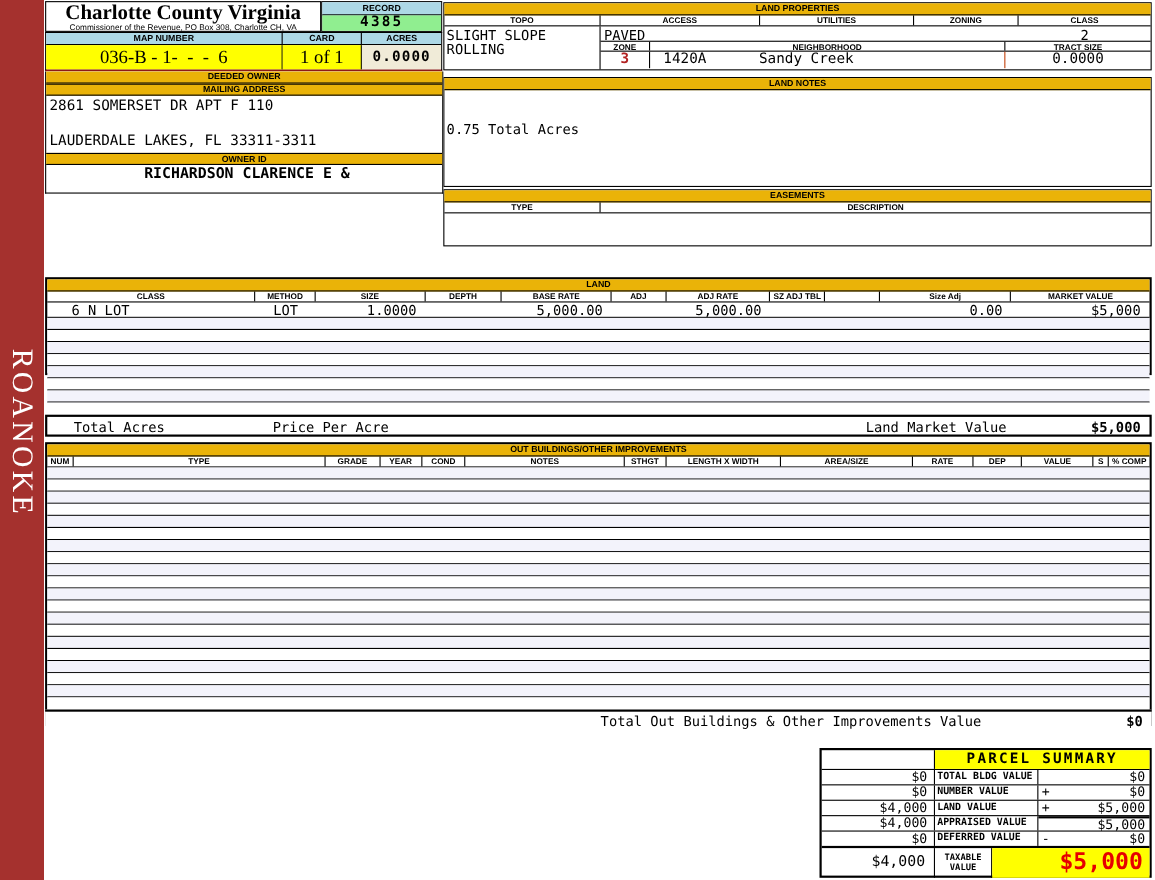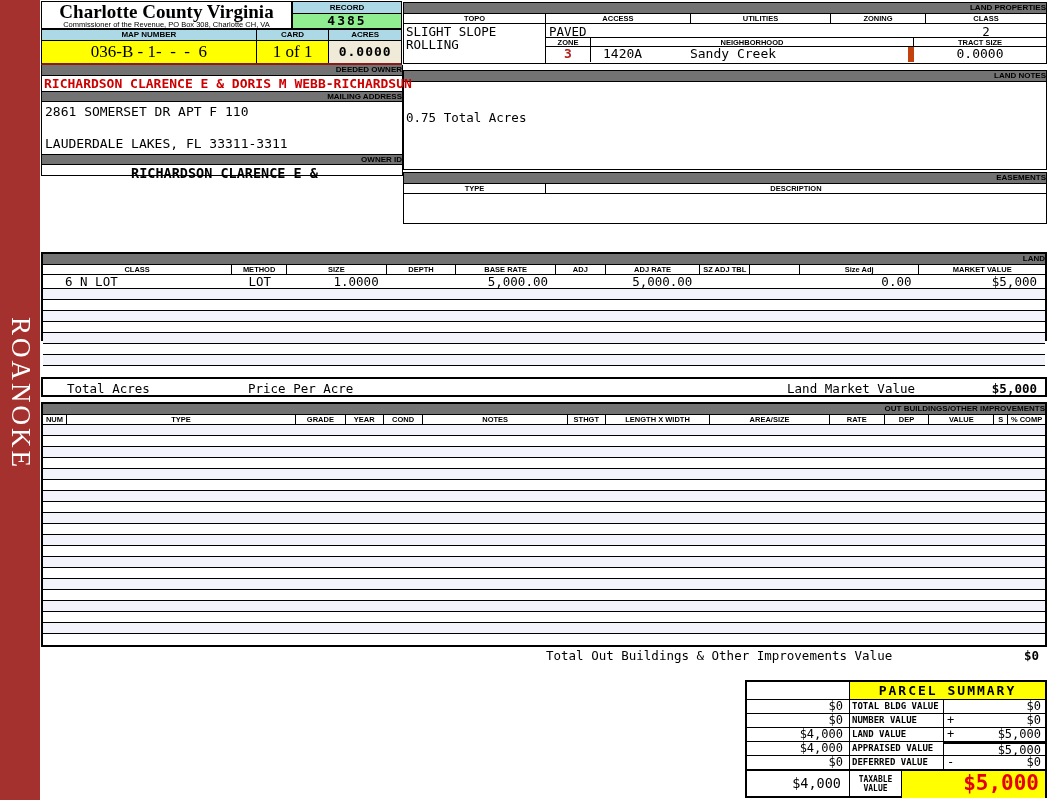--- a/index.html
+++ b/index.html
@@ -7,21 +7,21 @@
        font-family:"Liberation Sans",sans-serif;color:#000;}
   .abs{position:absolute;box-sizing:border-box;}
   *{box-sizing:border-box;}
   .mono{font-family:"DejaVu Sans Mono","Liberation Mono",monospace;}
   .serif{font-family:"Liberation Serif",serif;}
 
   
   .sidebar{left:0;top:0;width:40px;height:800px;background:#A5312E;}
   .sidebar-text{left:0;top:298px;width:40px;height:190px;display:flex;align-items:center;justify-content:center;
       writing-mode:vertical-rl;color:#fff;font-family:"Liberation Serif",serif;font-size:27px;letter-spacing:3px;}
-  .inband{background:#737373;border-bottom:1px solid #000;text-align:right;font-size:8px;font-weight:bold;
+  .inband{background:#eab308;border-bottom:1px solid #000;text-align:center;font-size:8px;font-weight:bold;
         height:11px;line-height:10px;}
 
   
   .title-box{left:41px;top:1px;width:251px;height:28px;border:1px solid #000;text-align:center;background:#fff;}
   .title{font-size:19px;font-weight:600;line-height:19px;}
   .subtitle{font-size:7.5px;line-height:8px;}
   .record-box{left:292px;top:1px;width:110px;height:28px;border:1px solid #000;}
   .record-hdr{height:12px;background:#ADD8E6;border-bottom:1px solid #000;text-align:center;font-size:8px;font-weight:bold;line-height:11px;}
   .record-val{height:14px;background:#90EE90;text-align:center;font-weight:bold;font-size:13px;line-height:14px;letter-spacing:2px;}
 
@@ -55,21 +55,21 @@
   .topo-cell{width:142px;border-right:1px solid #000;font-size:12.5px;line-height:13px;padding:1px 0 0 2px;}
   .lp-right{width:500px;position:relative;}
   .lp-rowA{position:relative;height:13px;font-size:12.5px;}
   .paved{position:absolute;left:3px;top:0;}
   .classv{position:absolute;left:380px;width:120px;text-align:center;top:0;}
   .lp-sub{display:flex;height:10px;border-top:1px solid #000;border-bottom:1px solid #000;font-size:7.5px;font-weight:bold;text-align:center;line-height:9px;}
   .lp-sub>div{border-right:1px solid #000;}
   .lp-sub>div:last-child{border-right:none;}
   .lp-subval{display:flex;height:15px;font-size:13px;line-height:14px;}
   .zonev{width:45px;border-right:1px solid #000;text-align:center;color:#B22222;font-weight:bold;}
-  .nbhd{width:323px;border-right:6px solid #c2410c;}
+  .nbhd{width:323px;border-right:1px solid #c2410c;}
   .nbhd .code{margin-left:12px;}
   .nbhd .nm{margin-left:40px;}
   .tractv{width:132px;text-align:center;}
 
   
   .land-notes{left:403px;top:70px;width:644px;height:100px;border:1px solid #000;background:#fff;}
   .note-text{font-size:12.5px;padding:28px 0 0 2px;}
   .easements{left:403px;top:172px;width:644px;height:52px;border:1px solid #000;background:#fff;}
   .ez-hdr{display:flex;height:10px;border-bottom:1px solid #000;font-size:7.5px;font-weight:bold;text-align:center;line-height:9px;}
   .ez-hdr>div:first-child{width:142px;border-right:1px solid #000;}
@@ -134,21 +134,20 @@
   </div>
   <div class="map-val">
     <div style="width:216px" class="cell-yellow serif mapnum">036-B - 1-  -  -  6</div>
     <div style="width:73px" class="cell-yellow serif mapnum">1 of 1</div>
     <div style="width:72px" class="cell-cream mono acresv">0.0000</div>
   </div>
 </div>
 
 <div class="abs owner-panel">
   <div class="inband">DEEDED OWNER</div>
-  <div class="owner-name mono">RICHARDSON CLARENCE E &amp; DORIS M WEBB-RICHARDSUN</div>
   <div class="inband" style="border-top:1px solid #000">MAILING ADDRESS</div>
   <div class="addr mono">
     <span class="l1">2861 SOMERSET DR APT F 110</span>
     <span class="l2">LAUDERDALE LAKES, FL 33311-3311</span>
   </div>
   <div class="inband" style="border-top:1px solid #000">OWNER ID</div>
   <div class="ownerid mono">RICHARDSON CLARENCE E &amp;</div>
 </div>
 
 <div class="abs land-props">

